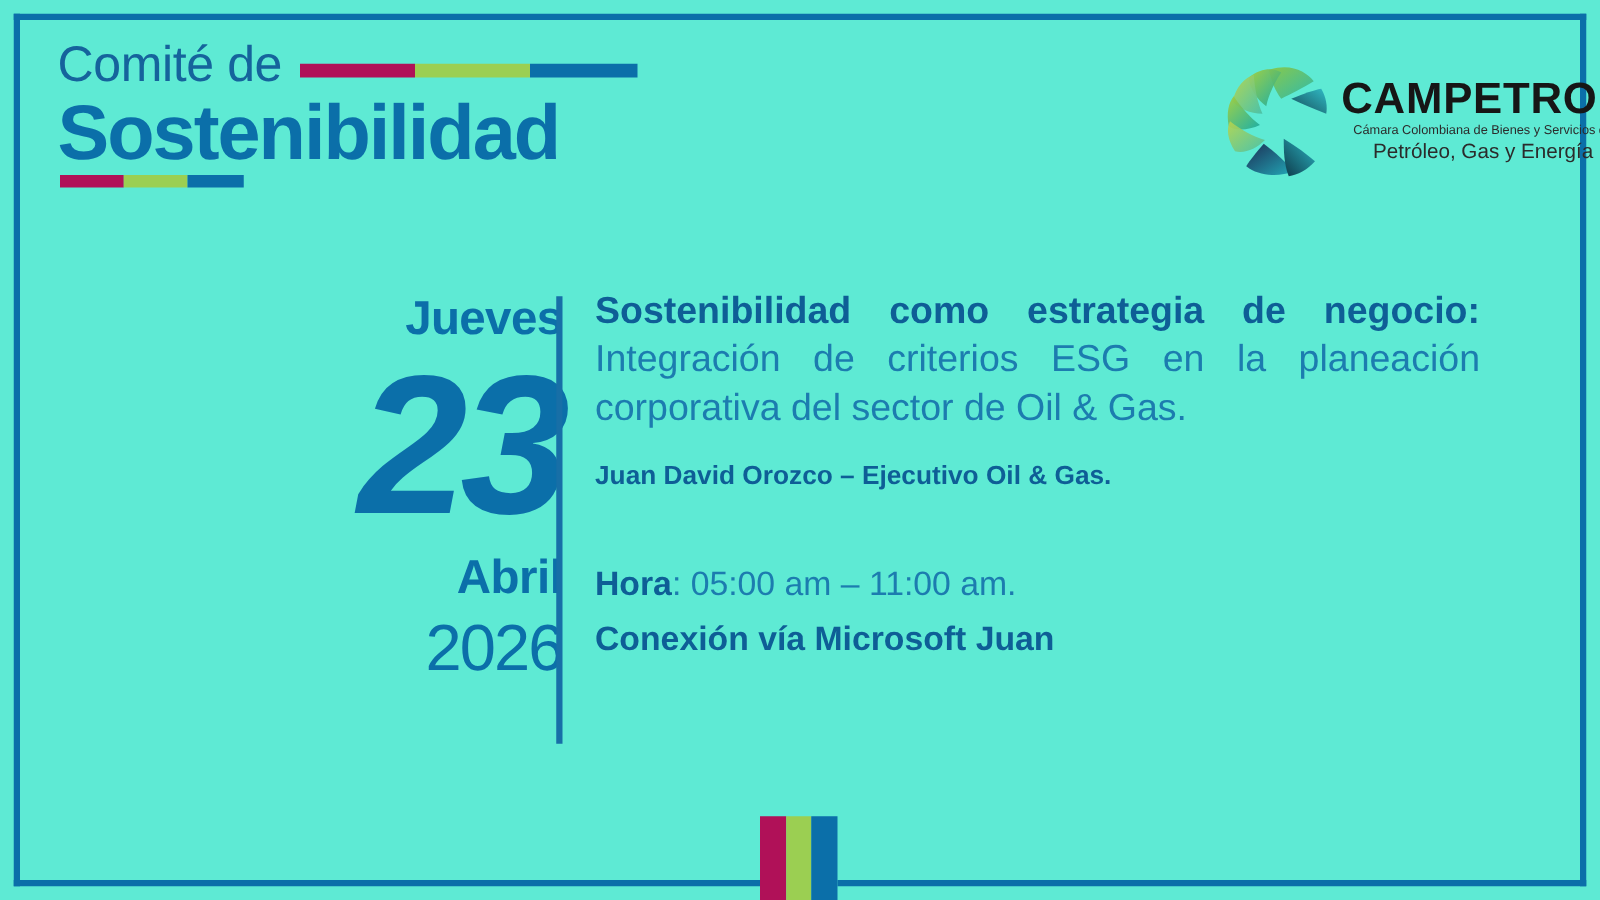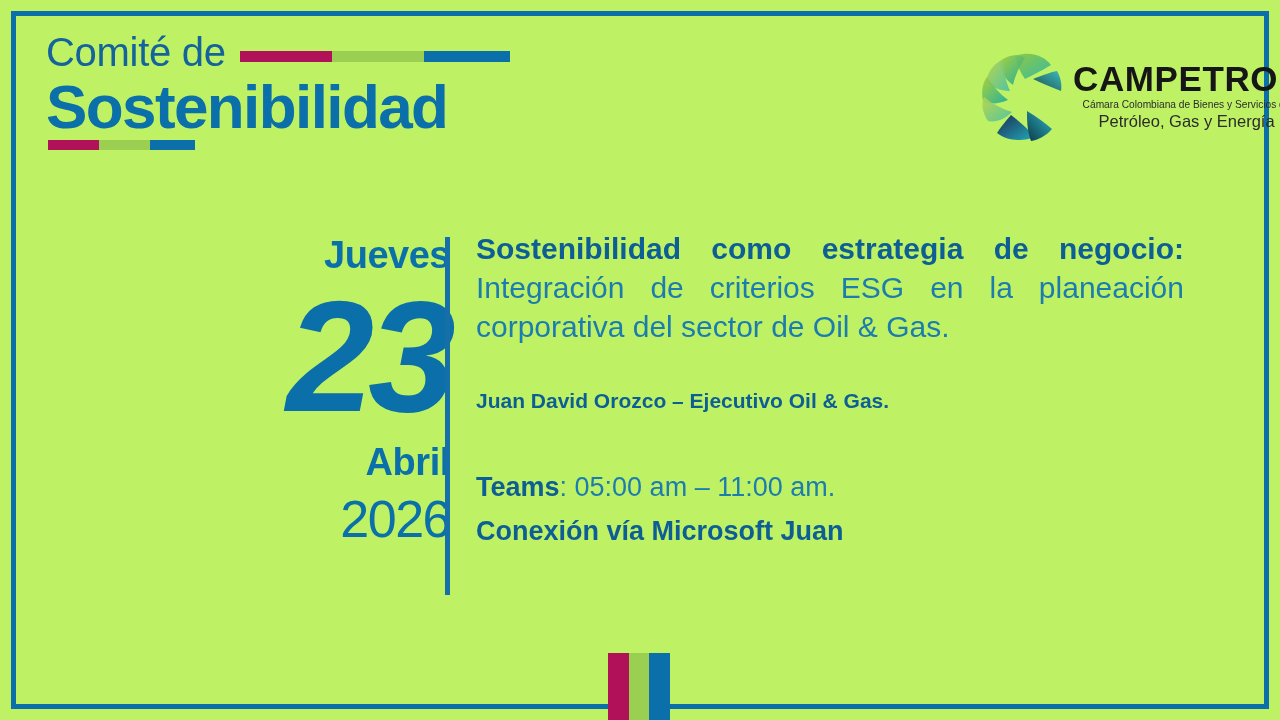--- a/index.html
+++ b/index.html
@@ -8,21 +8,21 @@
     padding: 0;
     background: #ffffff;
   }
   body {
     font-family: "Liberation Sans", sans-serif;
   }
   #slide {
     position: relative;
     width: 1280px;
     height: 720px;
-    background: #bef264;
+    background: #5eead4;
     overflow: hidden;
   }
 
   
   .frame-edge {
     position: absolute;
     background: #0B6FA9;
   }
   .frame-top    { left: 11px;  top: 11px;  width: 1258px; height: 5px; }
   .frame-left   { left: 11px;  top: 11px;  width: 5px;    height: 698px; }
@@ -182,21 +182,21 @@
     line-height: 1.30;
     text-align: justify;
     font-weight: 400;
     color: #1C7CAF;
   }
   .topic b {
     font-weight: 700;
     color: #0E5E96;
   }
   .speaker {
-    margin-top: 41px;
+    margin-top: 21px;
     font-size: 21px;
     font-weight: 700;
     color: #0E5E96;
     line-height: 1.3;
   }
   .hora {
     margin-top: 55px;
     font-size: 27px;
     font-weight: 400;
     color: #1C7CAF;
@@ -295,21 +295,21 @@
     <div class="date-day">23</div>
     <div class="date-month">Abril</div>
     <div class="date-year">2026</div>
   </div>
 
   <div class="divider"></div>
 
   <div class="content">
     <div class="topic"><b>Sostenibilidad como estrategia de negocio:</b> <span>Integración de criterios ESG en la planeación corporativa del sector de Oil &amp; Gas.</span></div>
     <div class="speaker">Juan David Orozco – Ejecutivo Oil &amp; Gas.</div>
-    <div class="hora"><b>Teams</b><span>: 05:00 am – 11:00 am.</span></div>
+    <div class="hora"><b>Hora</b><span>: 05:00 am – 11:00 am.</span></div>
     <div class="teams">Conexión vía Microsoft Juan</div>
   </div>
 
   <div class="bar-bottom">
     <i class="seg-magenta"></i>
     <i class="seg-green"></i>
     <i class="seg-blue"></i>
   </div>
 
 </div>

